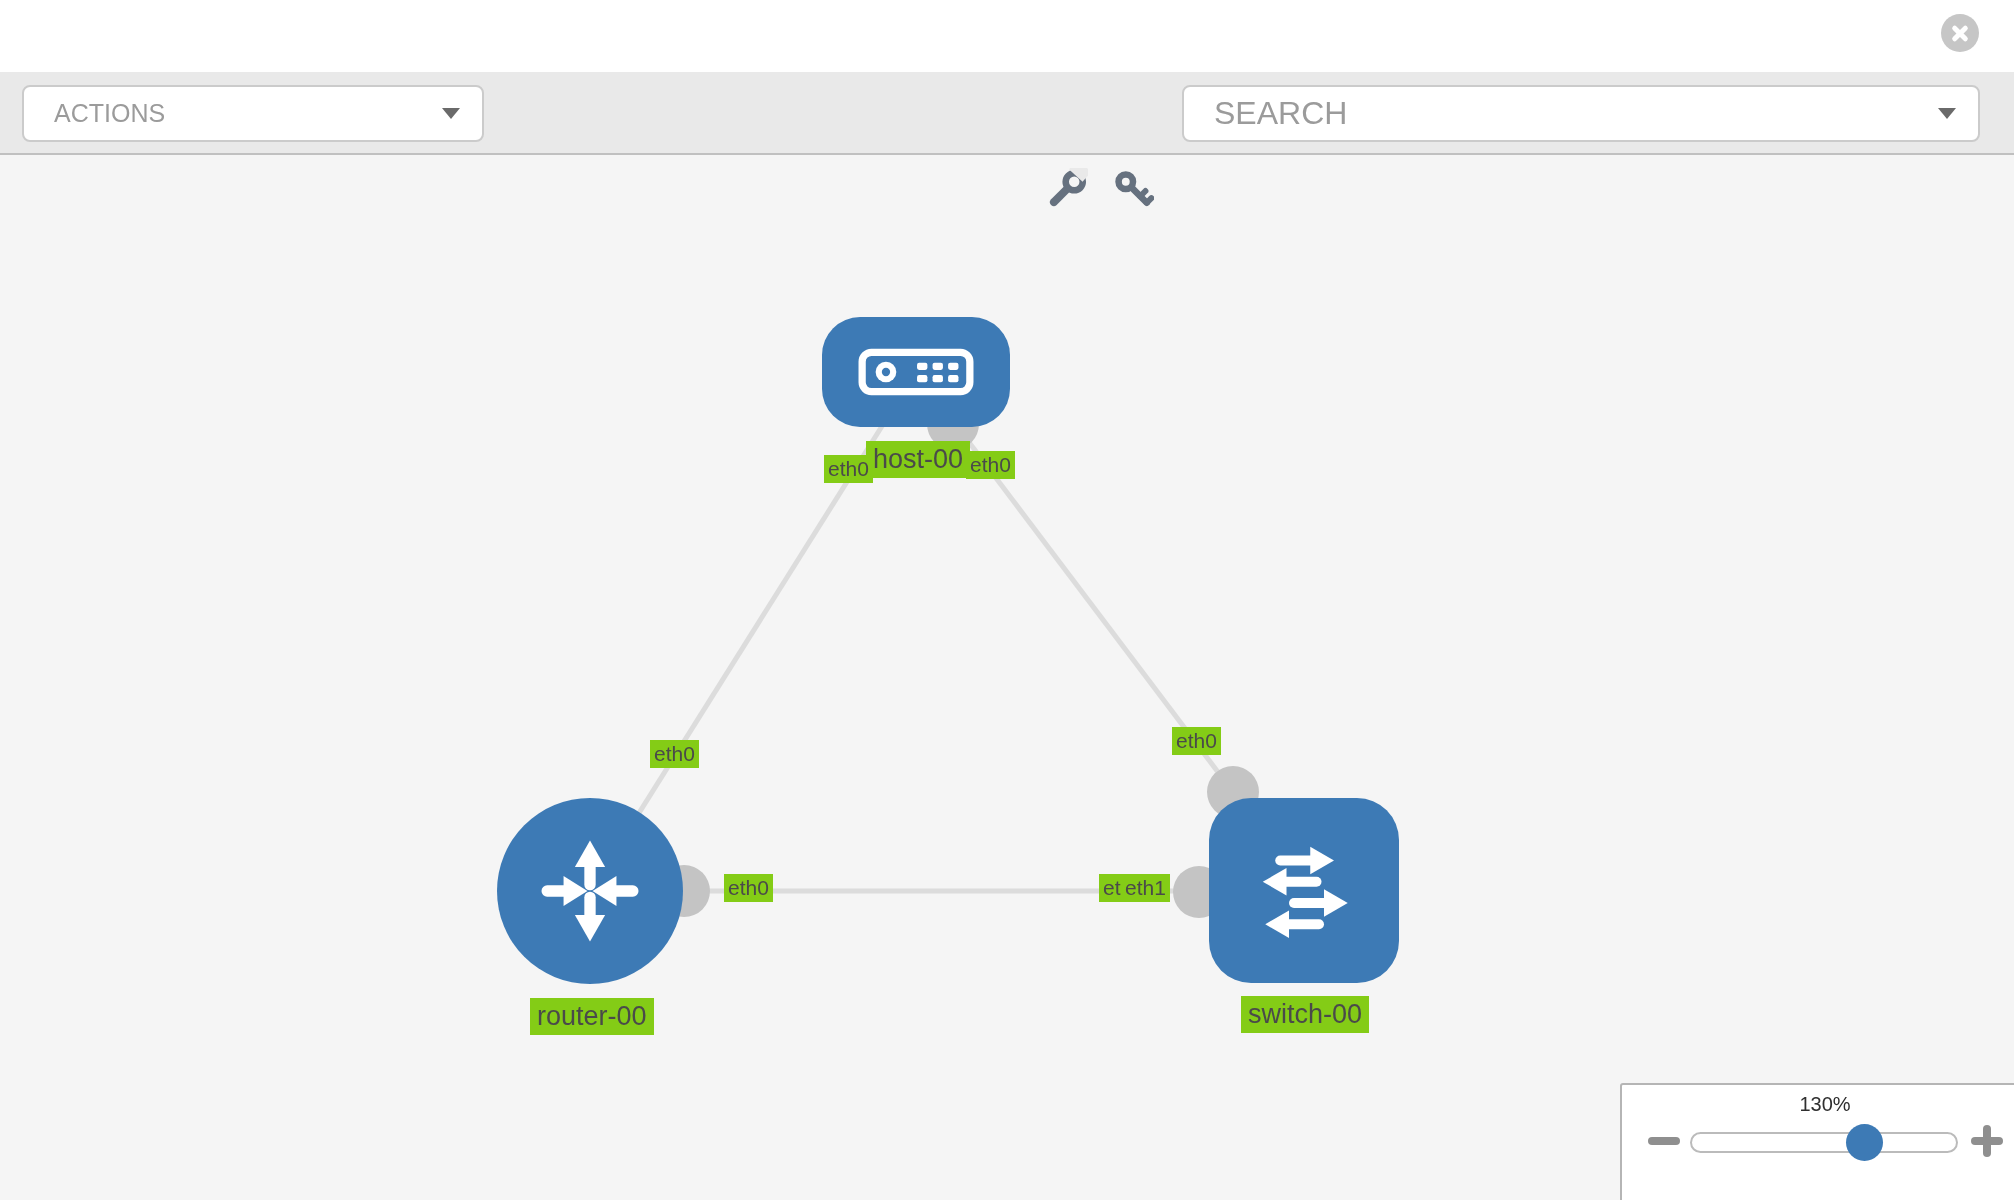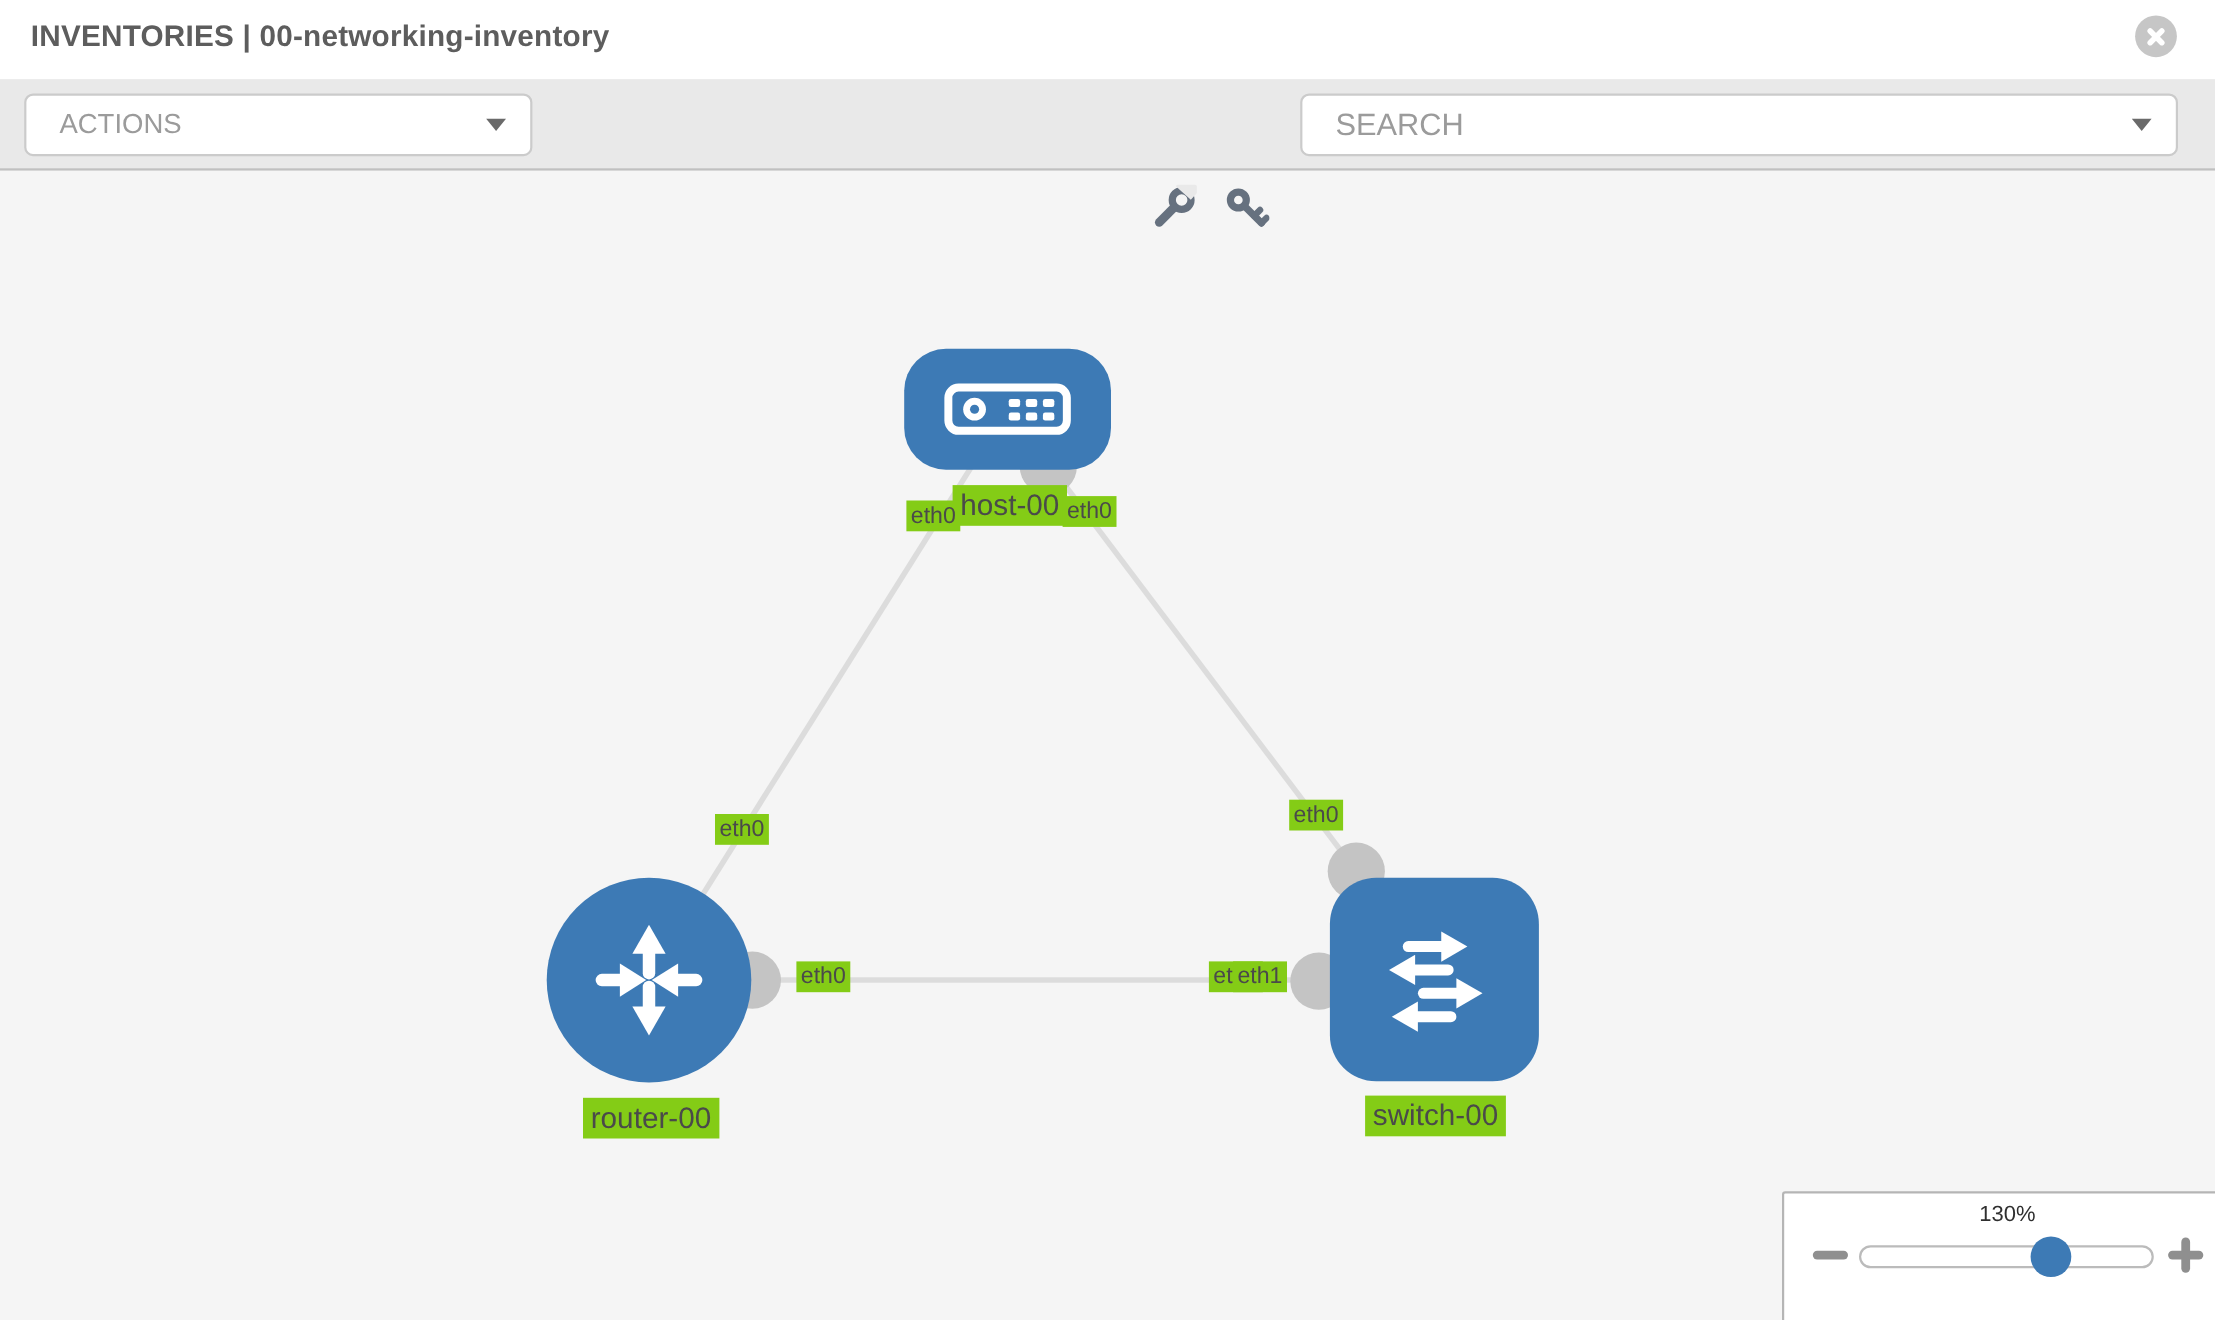--- a/index.html
+++ b/index.html
@@ -14,21 +14,21 @@
   .close-btn{position:absolute;left:1941px;top:14px;width:38px;height:38px;border-radius:50%;background:#c6c6c6;cursor:pointer;}
   .close-btn .bar{position:absolute;left:9px;top:16.5px;width:20px;height:5px;border-radius:3px;background:#ffffff;}
   .close-btn .bar.a{transform:rotate(45deg);}
   .close-btn .bar.b{transform:rotate(-45deg);}
   
   .toolbar{position:absolute;left:0;top:72px;width:2014px;height:83px;background:#e9e9e9;border-bottom:2px solid #c0c0c0;z-index:10;box-sizing:border-box;}
   .combo{position:absolute;top:13px;height:57px;background:#ffffff;border:2px solid #cbcbcb;border-radius:8px;box-sizing:border-box;display:flex;align-items:center;}
   .combo-actions{left:22px;width:462px;cursor:pointer;}
   .combo-search{left:1182px;width:798px;}
   .combo-label{margin-left:30px;font-size:25px;color:#9b9b9b;flex:1;}
-  .combo-search input{flex:1;margin-left:30px;border:none;outline:none;font-size:28px;color:#6b6b6b;font-family:"Liberation Sans",sans-serif;background:transparent;padding:0;}
+  .combo-search input{flex:1;margin-left:30px;border:none;outline:none;font-size:32px;color:#6b6b6b;font-family:"Liberation Sans",sans-serif;background:transparent;padding:0;}
   .combo-search input::placeholder{color:#9b9b9b;opacity:1;}
   .caret{width:0;height:0;border-left:9px solid transparent;border-right:9px solid transparent;border-top:11px solid #6a6a6a;margin-right:22px;}
   .tool-btn{position:absolute;top:96px;width:42px;height:42px;cursor:pointer;z-index:11;}
   .tool-wrench{left:1046px;}
   .tool-key{left:1112px;}
   
   .canvas{position:absolute;left:0;top:155px;width:2014px;height:1045px;background:#f5f5f5;}
   svg.edges{position:absolute;left:0;top:0;z-index:1;}
   .connector{position:absolute;width:52px;height:52px;border-radius:50%;background:#c4c4c4;z-index:2;}
   .node{position:absolute;background:#3d7ab5;z-index:3;cursor:pointer;display:flex;align-items:center;justify-content:center;}
@@ -46,21 +46,20 @@
   .zoom-plus{left:349px;top:40px;width:32px;height:32px;}
   .zoom-plus .h{position:absolute;left:0;top:12px;width:32px;height:8px;border-radius:4px;background:#8f8f8f;}
   .zoom-plus .v{position:absolute;left:12px;top:0;width:8px;height:32px;border-radius:4px;background:#8f8f8f;}
   .zoom-track{position:absolute;left:68px;top:47px;width:268px;height:21px;border:2px solid #bbbbbb;border-radius:12px;background:#ffffff;box-sizing:border-box;cursor:pointer;}
   .zoom-thumb{position:absolute;left:154px;top:-10px;width:37px;height:37px;border-radius:50%;background:#3d7ab5;cursor:grab;}
 </style>
 </head>
 <body>
 
 <div class="header">
-  <div class="page-title">INVENTORIES | 00-networking-inventory</div>
   <div class="close-btn">
     <span>
       <span class="bar a"></span><span class="bar b"></span>
     </span>
   </div>
 </div>
 
 <div class="toolbar">
   <div class="combo combo-actions">
     <span class="combo-label">ACTIONS</span>

